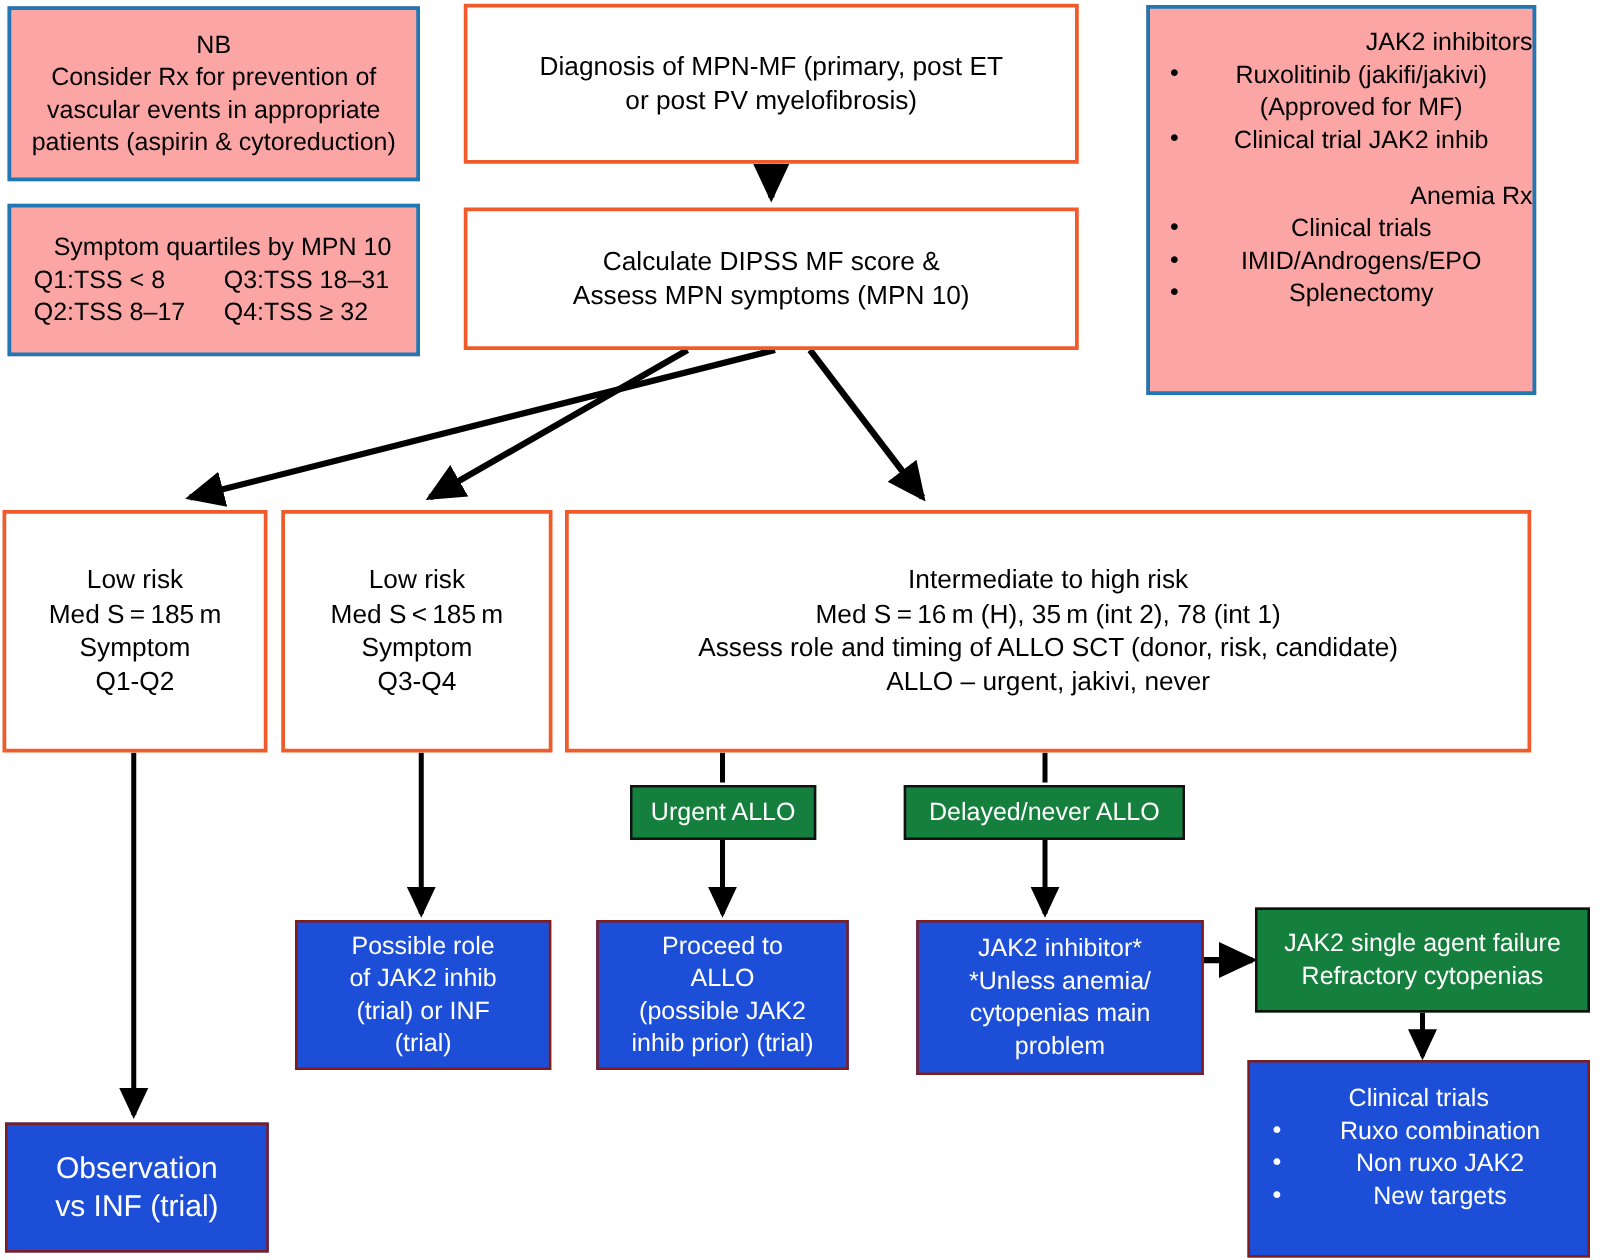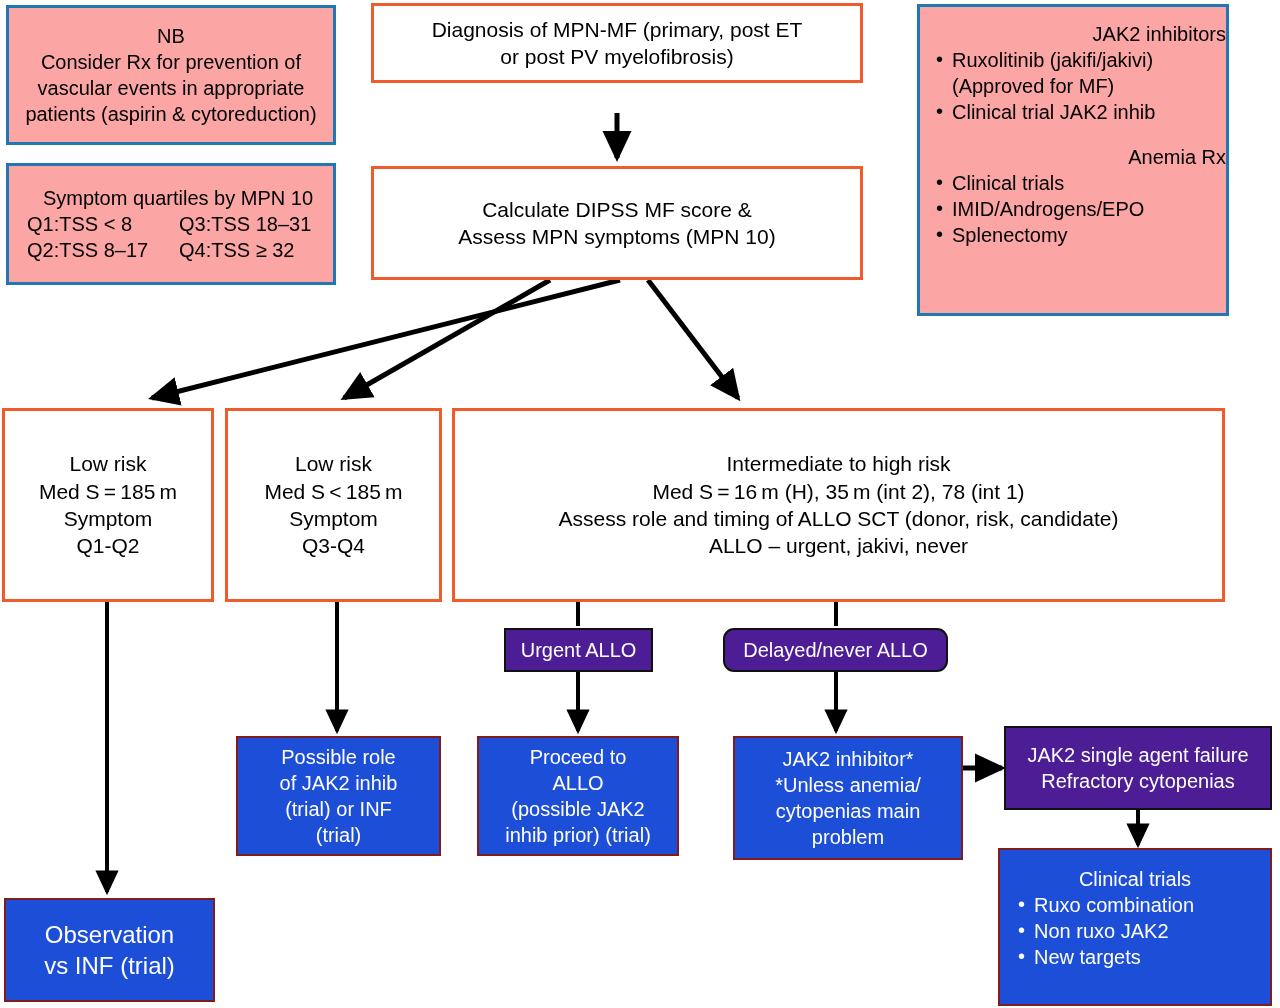--- a/index.html
+++ b/index.html
@@ -38,28 +38,28 @@
     background: #ffffff;
     color: #000000;
   }
   .box-green {
     border: 2px solid #7f1d1d;
     background: #1d4ed8;
     color: #ffffff;
   }
   .box-purple {
     border: 2px solid #111111;
-    background: #4c1d95;
+    background: #15803d;
     color: #ffffff;
   }
   .ln { display: block; white-space: nowrap; }
   .bold { font-weight: normal; }
   .lead { text-align: right; width: 100%; padding-left: 14px; box-sizing: border-box; }
   .bullets {
-    text-align: left;
+    text-align: center;
     width: 100%;
     box-sizing: border-box;
     padding-left: 14px;
   }
   .bullets .bi {
     display: block;
     position: relative;
     padding-left: 18px;
     white-space: nowrap;
   }
@@ -132,21 +132,21 @@
     <span class="ln" style="padding-left:14px; display:flex; width:302px;">
       <span style="width:152px; text-align:left;">Q1:TSS &lt; 8</span>
       <span style="text-align:left;">Q3:TSS 18–31</span>
     </span>
     <span class="ln" style="padding-left:14px; display:flex; width:302px;">
       <span style="width:152px; text-align:left;">Q2:TSS 8–17</span>
       <span style="text-align:left;">Q4:TSS ≥ 32</span>
     </span>
   </div>
 
-  <div class="box box-orange" style="left:371px; top:3px; width:492px; height:80px; font-size:21px;">
+  <div class="box box-orange" style="left:371px; top:3px; width:492px; height:128px; font-size:21px;">
     <span class="ln">Diagnosis of MPN-MF (primary, post ET</span>
     <span class="ln">or post PV myelofibrosis)</span>
   </div>
 
   <div class="box box-orange" style="left:371px; top:166px; width:492px; height:114px; font-size:21px;">
     <span class="ln">Calculate DIPSS MF score &amp;</span>
     <span class="ln">Assess MPN symptoms (MPN 10)</span>
   </div>
 
   <div class="box box-blue" style="left:917px; top:4px; width:312px; height:312px; font-size:20px; align-items:flex-start; justify-content:flex-start; padding-top:14px;">
@@ -183,21 +183,21 @@
     <span class="ln">Intermediate to high risk</span>
     <span class="ln">Med S = 16 m (H), 35 m (int 2), 78 (int 1)</span>
     <span class="ln bold">Assess role and timing of ALLO SCT (donor, risk, candidate)</span>
     <span class="ln bold">ALLO – urgent, jakivi, never</span>
   </div>
 
   <div class="box box-purple" style="left:504px; top:628px; width:149px; height:44px; font-size:20px;">
     <span class="ln">Urgent ALLO</span>
   </div>
 
-  <div class="box box-purple" style="left:723px; top:628px; width:225px; height:44px; font-size:20px;border-radius:11px;">
+  <div class="box box-purple" style="left:723px; top:628px; width:225px; height:44px; font-size:20px;">
     <span class="ln">Delayed/never ALLO</span>
   </div>
 
   <div class="box box-green" style="left:236px; top:736px; width:205px; height:120px; font-size:20px;">
     <span class="ln">Possible role</span>
     <span class="ln">of JAK2 inhib</span>
     <span class="ln">(trial) or INF</span>
     <span class="ln">(trial)</span>
   </div>
 

